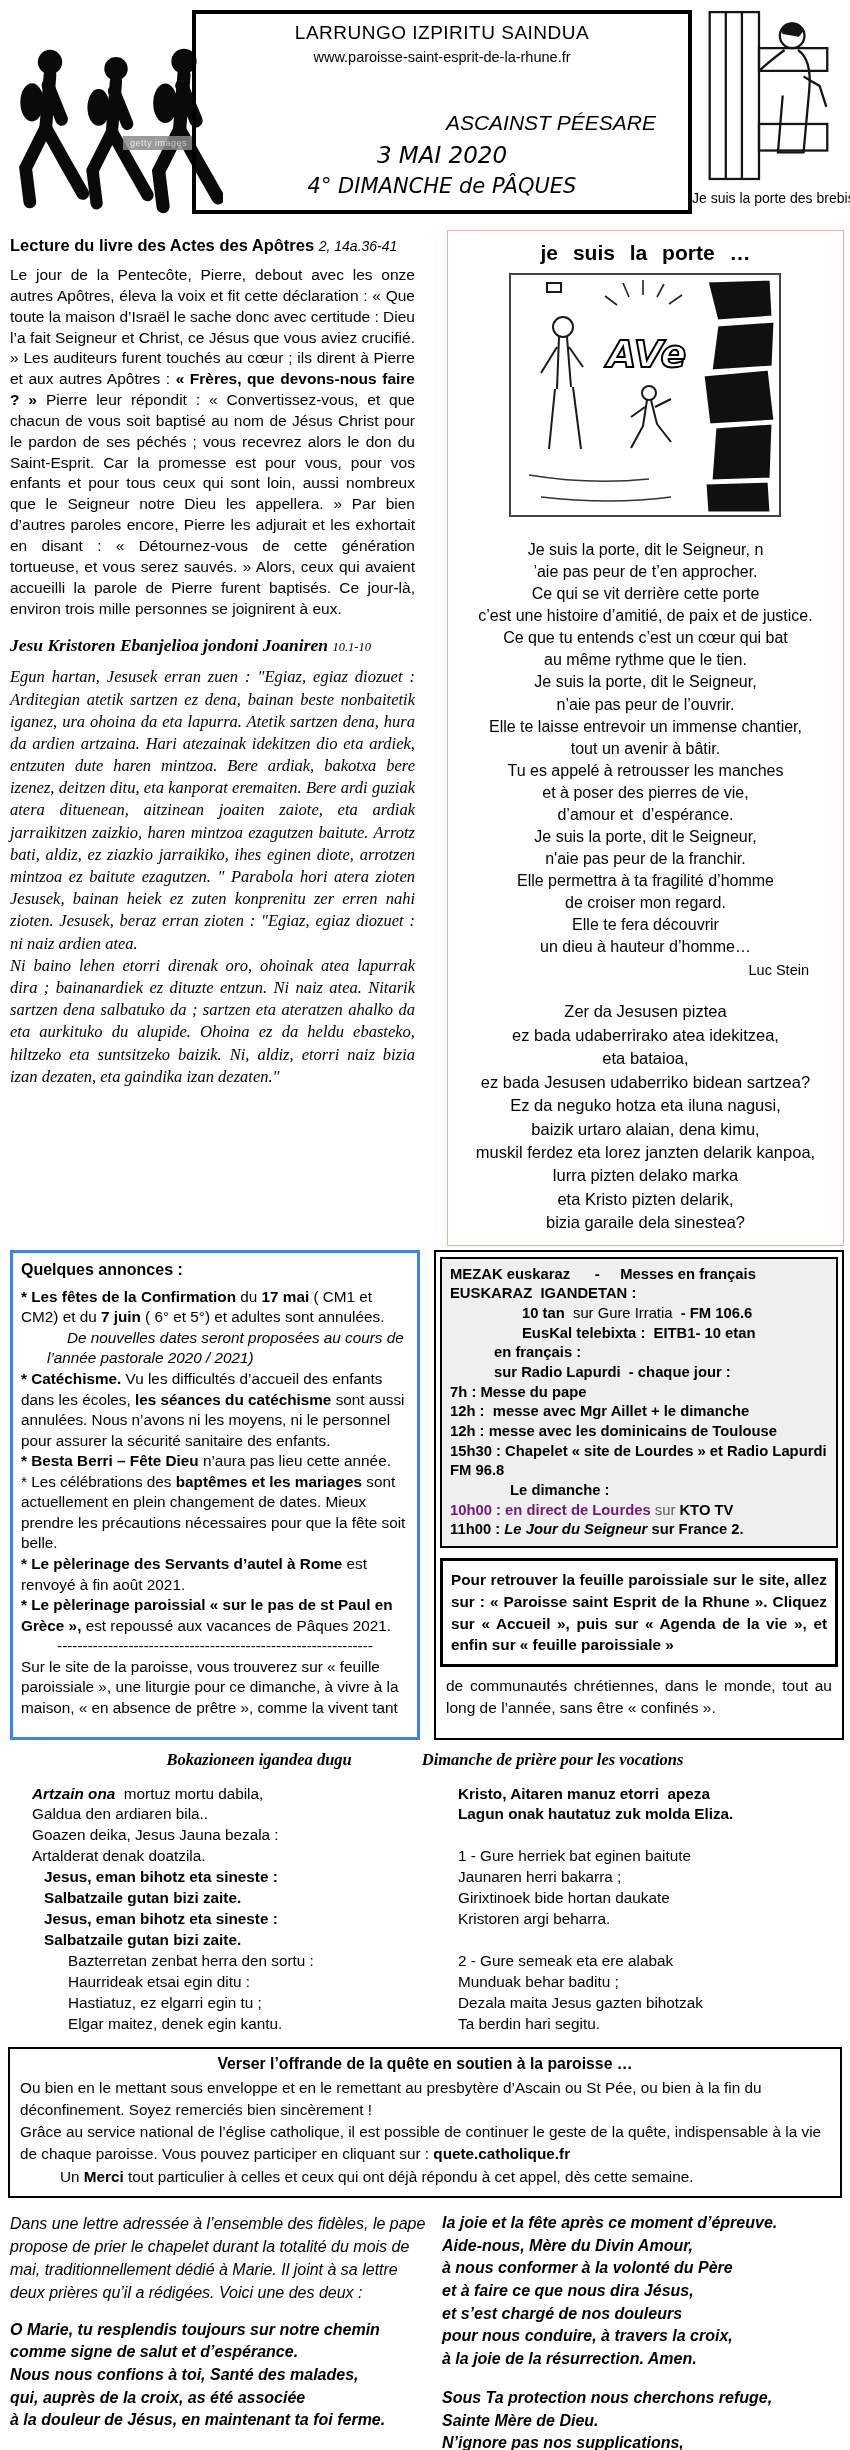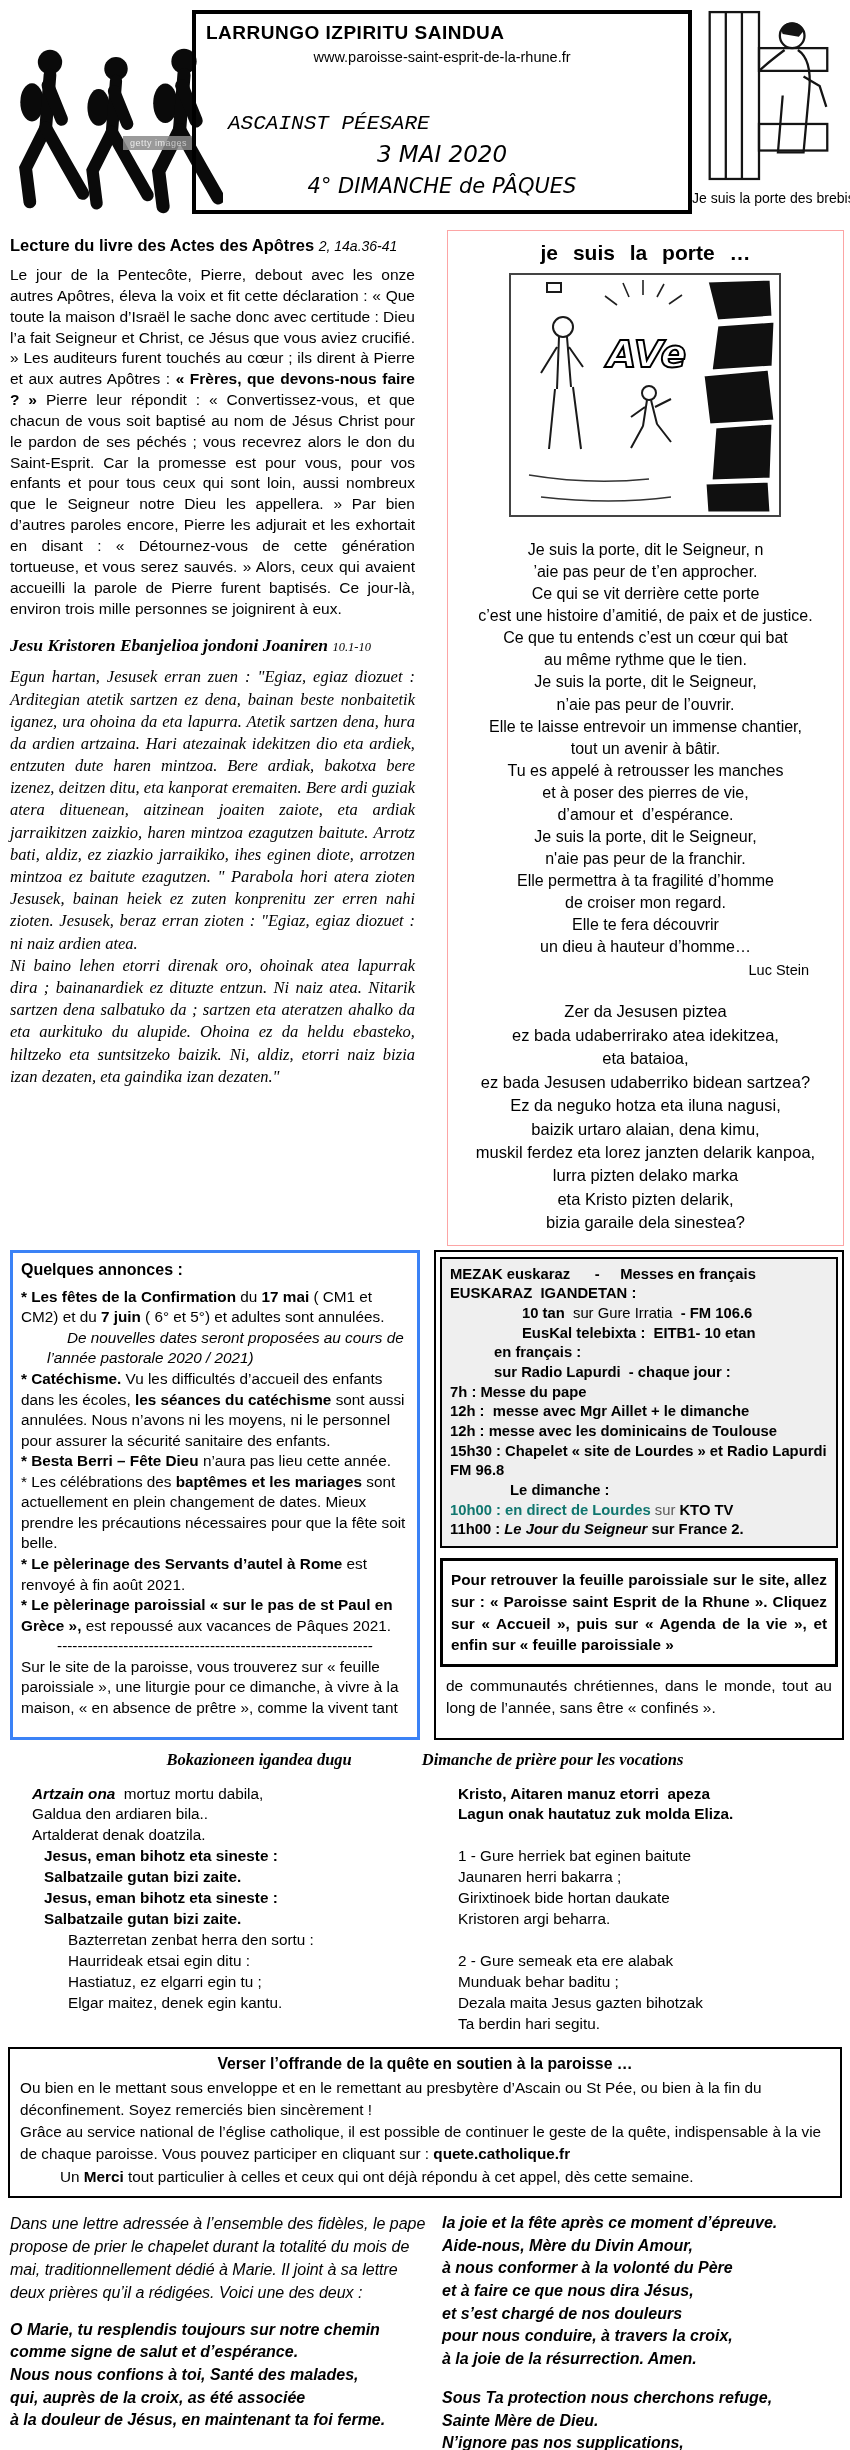--- a/index.html
+++ b/index.html
@@ -7,24 +7,24 @@
         color:#000;font-family:"Liberation Sans",sans-serif;}
   
   .hdr{position:relative;height:228px;}
   .walkers{position:absolute;left:8px;top:12px;width:215px;height:204px;}
   .walkers svg{width:100%;height:100%;}
   .getty-chip{position:absolute;left:115px;bottom:66px;background:#8a8a8a;color:#e8e8e8;
         font-size:9px;padding:2px 7px;letter-spacing:.5px;opacity:.85;}
   .masthead{position:absolute;left:192px;top:10px;width:500px;height:204px;border:4px solid #000;
         box-sizing:border-box;display:flex;flex-direction:column;justify-content:space-between;
         padding:8px 10px 12px;}
-  .parish-name{font-weight:bold;font-size:19px;letter-spacing:.5px;}
+  .parish-name{text-align:center;font-weight:normal;font-size:19px;letter-spacing:.5px;}
   .site-url{text-align:center;font-size:14.5px;margin-top:-2px;}
-  .towns{display:flex;justify-content:flex-start;padding:0 22px;font-style:italic;
-        font-size:21px;font-weight:500;font-family:Liberation Mono, monospace;margin-top:40px;}
+  .towns{display:flex;justify-content:flex-end;padding:0 22px;font-style:italic;
+        font-size:21px;font-weight:500;font-family:Liberation Sans, sans-serif;margin-top:40px;}
   .mh-date{text-align:center;font-style:italic;font-size:23px;font-family:"DejaVu Sans",sans-serif;}
   .mh-feast{text-align:center;font-style:italic;font-size:21px;font-family:"DejaVu Sans",sans-serif;}
   .door-art{position:absolute;right:6px;top:8px;width:152px;text-align:center;}
   .door-art svg{width:128px;height:176px;}
   .door-caption{font-size:14px;margin-top:2px;white-space:nowrap;}
   
   .main{display:flex;align-items:flex-start;margin:2px 6px 0 10px;}
   .col-left{width:408px;}
   .lecture-head{font-size:16.5px;margin-top:6px;}
   .lh-title{font-weight:bold;}
@@ -240,38 +240,39 @@
             <div class="mezak-line"><span style="font-weight: bold;">EUSKARAZ  IGANDETAN :</span></div>
             <div class="mezak-line" style="padding-left: 72px;"><span style="font-weight: bold;">10 tan</span><span>  sur Gure Irratia  </span><span style="font-weight: bold;">- FM 106.6</span></div>
             <div class="mezak-line" style="padding-left: 72px;"><span style="font-weight: bold;">EusKal telebixta :  EITB1- 10 etan</span></div>
             <div class="mezak-line" style="padding-left: 44px;"><span style="font-weight: bold;">en français :</span></div>
             <div class="mezak-line" style="padding-left: 44px;"><span style="font-weight: bold;">sur Radio Lapurdi  - chaque jour :</span></div>
             <div class="mezak-line"><span style="font-weight: bold;">7h : Messe du pape</span></div>
             <div class="mezak-line"><span style="font-weight: bold;">12h :  messe avec Mgr Aillet + le dimanche</span></div>
             <div class="mezak-line"><span style="font-weight: bold;">12h : messe avec les dominicains de Toulouse</span></div>
             <div class="mezak-line"><span style="font-weight: bold;">15h30 : Chapelet « site de Lourdes » et Radio Lapurdi FM 96.8</span></div>
             <div class="mezak-line" style="padding-left: 60px;"><span style="font-weight: bold;">Le dimanche :</span></div>
-            <div class="mezak-line"><span style="font-weight: bold; color: #0f766e;">10h00 : en direct de Lourdes </span><span style="color: rgb(89, 89, 89);">sur </span><span style="font-weight: bold;">KTO TV</span></div>
+            <div class="mezak-line"><span style="font-weight: bold; color: #701a75;">10h00 : en direct de Lourdes </span><span style="color: rgb(89, 89, 89);">sur </span><span style="font-weight: bold;">KTO TV</span></div>
             <div class="mezak-line"><span style="font-weight: bold;">11h00 : </span><span style="font-weight: bold; font-style: italic;">Le Jour du Seigneur</span><span style="font-weight: bold;"> sur France 2.</span></div>
           </div>
       </div>
       <div class="retrouver-box"><span style="font-weight: bold;">Pour retrouver la feuille paroissiale sur le site, allez sur : « Paroisse saint Esprit de la Rhune ». Cliquez sur  « Accueil »,  puis sur « Agenda de la vie », et enfin  sur « feuille paroissiale »</span></div>
       <p class="continuation">de communautés chrétiennes, dans le monde, tout au long de l’année, sans être « confinés ».</p>
     </div>
   </div>
 
   <div class="vocations">
     <div class="voc-heads">
       <span>Bokazioneen igandea dugu</span>
       <span>Dimanche de prière pour les vocations</span>
     </div>
     <div class="voc-cols">
       <div class="voc-left">
           <div class="voc-line"><span style="font-weight: bold; font-style: italic;">Artzain ona</span><span>  mortuz mortu dabila,</span></div>
           <div class="voc-line">Galdua den ardiaren bila..</div>
+          <div class="voc-line">Goazen deika, Jesus Jauna bezala :</div>
           <div class="voc-line">Artalderat denak doatzila.</div>
           <div class="voc-line" style="font-weight: bold; padding-left: 12px;">Jesus, eman bihotz eta sineste :</div>
           <div class="voc-line" style="font-weight: bold; padding-left: 12px;">Salbatzaile gutan bizi zaite.</div>
           <div class="voc-line" style="font-weight: bold; padding-left: 12px;">Jesus, eman bihotz eta sineste :</div>
           <div class="voc-line" style="font-weight: bold; padding-left: 12px;">Salbatzaile gutan bizi zaite.</div>
           <div class="voc-line" style="padding-left: 36px;">Bazterretan zenbat herra den sortu :</div>
           <div class="voc-line" style="padding-left: 36px;">Haurrideak etsai egin ditu :</div>
           <div class="voc-line" style="padding-left: 36px;">Hastiatuz, ez elgarri egin tu ;</div>
           <div class="voc-line" style="padding-left: 36px;">Elgar maitez, denek egin kantu.</div>
         </div>

